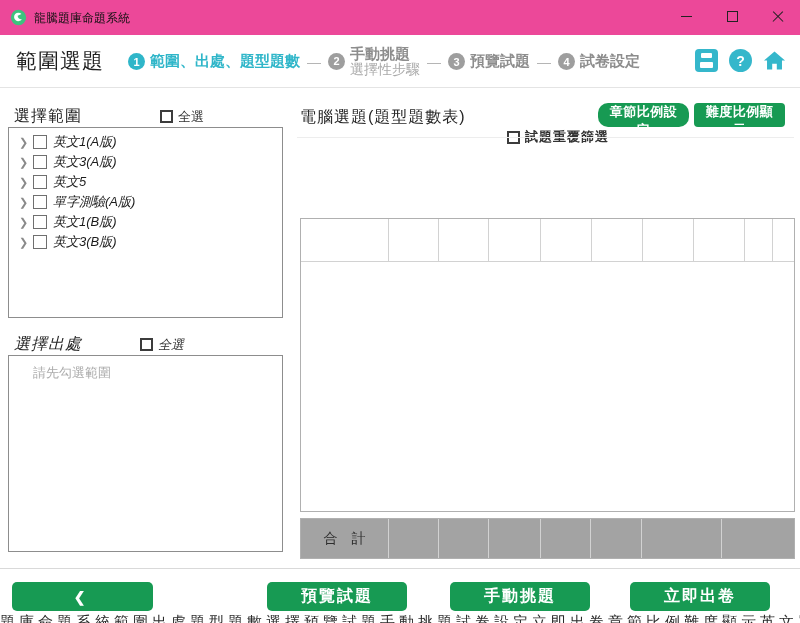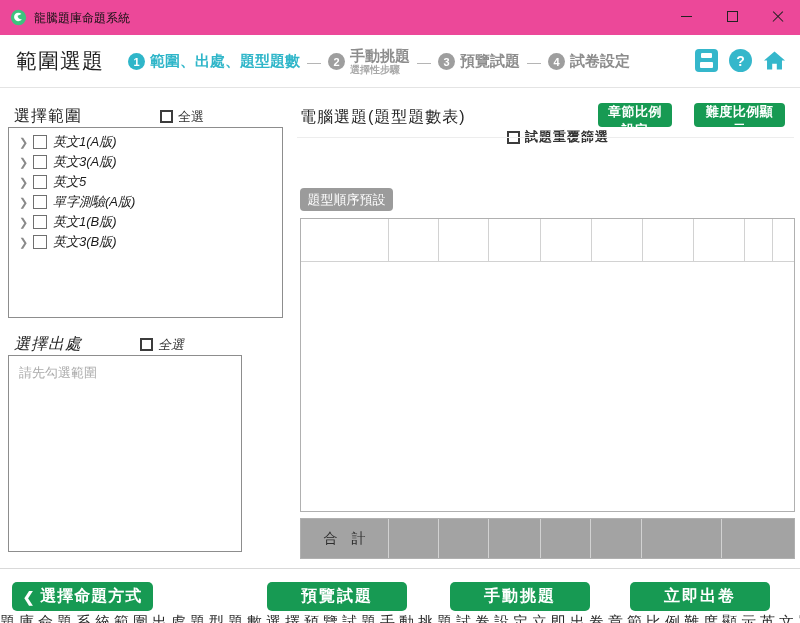--- a/index.html
+++ b/index.html
@@ -25,21 +25,21 @@
   
   .header { position:absolute; top:35px; left:0; width:800px; height:53px; background:#fff; border-bottom:1px solid #e4e4e4; }
   .page-title { position:absolute; left:16px; top:12px; font-size:21px; font-weight:500; color:#1e1e1e; letter-spacing:1px; }
   .steps { position:absolute; left:128px; top:0; height:53px; display:flex; align-items:center; }
   .step { display:flex; align-items:center; }
   .step-badge { width:17px; height:17px; border-radius:50%; background:#9e9e9e; color:#fff; font-size:11px; font-weight:700; display:flex; align-items:center; justify-content:center; margin-right:5px; flex:0 0 auto; }
   .step.active .step-badge { background:#2fb6c9; }
   .step-label { font-size:15px; font-weight:600; color:#8d8d8d; white-space:nowrap; }
   .step.active .step-label { color:#2fb6c9; }
   .step-text-col { display:flex; flex-direction:column; line-height:1.1; }
-  .step-sublabel { font-size:10px; color:#a9a9a9;font-weight:bold; }
+  .step-sublabel { font-size:14px; color:#a9a9a9; }
   .step-sep { color:#b5b5b5; font-size:14px; margin:0 7px; }
   .hdr-icons { position:absolute; right:14px; top:14px; display:flex; gap:11px; }
   .save-icon { width:23px; height:23px; background:#35b7cb; border-radius:4px; position:relative; cursor:pointer; }
   .save-icon::before { content:""; position:absolute; top:4px; left:6px; right:6px; height:5px; background:#fff; border-radius:1px; }
   .save-icon::after  { content:""; position:absolute; bottom:4px; left:5px; right:5px; height:6px; background:#fff; border-radius:1px; }
   .help-icon { width:23px; height:23px; background:#35b7cb; border-radius:50%; color:#fff; font-size:14px; font-weight:700; display:flex; align-items:center; justify-content:center; cursor:pointer; }
   .home-icon { width:23px; height:23px; cursor:pointer; }
 
   
   .section-title { font-size:16px; color:#262626; letter-spacing:1px; }
@@ -49,29 +49,29 @@
   .range-head { position:absolute; left:14px; top:106px; width:270px; display:flex;gap:20px; }
   .range-head .chk-row { margin-left:58px; }
   .tree-box { position:absolute; left:8px; top:127px; width:275px; height:191px; border:1px solid #8d8d8d; background:#fff; overflow:hidden; }
   .tree-item { display:flex; align-items:center; height:20px; padding-left:10px; cursor:default; }
   .tree-box .tree-item:first-child { margin-top:4px; }
   .tree-chevron { width:14px; font-size:11px; color:#8a8a8a; cursor:pointer; }
   .tree-check { width:14px; height:14px; border:1px solid #6f6f6f; background:#fff; margin-right:6px; flex:0 0 auto; cursor:pointer; }
   .tree-label { font-size:13px; color:#1c1c1c;font-style:italic; }
   .source-head { position:absolute; left:14px; top:334px; width:270px; display:flex;font-style:italic; }
   .source-head .chk-row { margin-left:58px; }
-  .source-box { position:absolute; left:8px; top:355px; width:234px; height:197px; border:1px solid #8d8d8d; background:#fff; padding:8px 10px; }
+  .source-box { position:absolute; left:8px; top:355px; width:275px; height:197px; border:1px solid #8d8d8d; background:#fff; padding:8px 24px; }
   .placeholder { font-size:13px; color:#ababab; }
 
   
   .right-title { position:absolute; left:300px; top:107px; font-size:16px; color:#262626; letter-spacing:1px; }
   .dup-row { position:absolute; left:485px; top:128px;margin-left:22px; }
   .dup-row .chk-label { font-weight:700; letter-spacing:1px; }
   .btn-green-sm { position:absolute; top:103px; height:24px; background:#179a53; color:#fff; font-size:13px; font-weight:600; border:none; border-radius:4px; padding:0 9px; letter-spacing:0.5px; cursor:pointer; font-family:inherit; }
-  .btn-chapter { left:598px; width:74px; }
+  .btn-chapter { left:598px; width:91px;border-radius:10px; }
   .btn-difficulty { left:694px; width:91px; }
   .right-divider { position:absolute; left:297px; top:137px; width:497px; height:1px; background:#ededed; }
   .btn-order { position:absolute; left:300px; top:188px; width:93px; height:23px; background:#9b9b9b; color:#fff; font-size:13px; border:none; border-radius:4px; cursor:pointer; font-family:inherit; }
 
   .qtable-wrap { position:absolute; left:300px; top:218px; width:495px; height:294px; border:1px solid #b0b0b0; background:#fff; }
   .trow { display:flex; }
   .trow.head { height:37px; border-bottom:1px solid #d2d2d2; }
   .trow.body { height:43px; border-bottom:1px solid #d2d2d2; }
   .tcell { border-right:1px solid #d2d2d2; display:flex; align-items:center; justify-content:center; font-size:12.5px; color:#2e2e2e; white-space:nowrap; overflow:hidden; position:relative; }
   .tcell:last-child { border-right:none; }
@@ -204,21 +204,20 @@
   </div>
 
   <div class="right-title">電腦選題(題型題數表)</div>
   <div class="dup-row chk-row">
     <span class="checkbox"></span>
     <span class="chk-label">試題重覆篩選</span>
   </div>
   <button class="btn-green-sm btn-chapter">章節比例設定</button>
   <button class="btn-green-sm btn-difficulty">難度比例顯示</button>
   <div class="right-divider"></div>
-  <button class="btn-order">題型順序預設</button>
 
   <div class="qtable-wrap">
     <div class="trow body">
       <div class="tcell c0"></div>
       <div class="tcell c1"></div>
       <div class="tcell c2"></div>
       <div class="tcell c3"></div>
       <div class="tcell c4"></div>
       <div class="tcell c5"></div>
       <div class="tcell c6"></div>
@@ -235,21 +234,20 @@
     <div class="tcell f3"></div>
     <div class="tcell f4"></div>
     <div class="tcell f5"></div>
     <div class="tcell f6"></div>
     <div class="tcell f7"></div>
   </div>
 
   <div class="footer-sep"></div>
   <button class="btn-green-lg btn-back">
     <span class="back-arrow">❮</span>
-    <span>選擇命題方式</span>
   </button>
   <button class="btn-green-lg btn-preview">預覽試題</button>
   <button class="btn-green-lg btn-manual">手動挑題</button>
   <button class="btn-green-lg btn-generate">立即出卷</button>
 
   <div class="clipped-strip">
     <span>題庫命題系統範圍出處題型題數選擇預覽試題手動挑題試卷設定立即出卷章節比例難度顯示英文單字測驗版本資訊</span>
   </div>
 
 </div>

